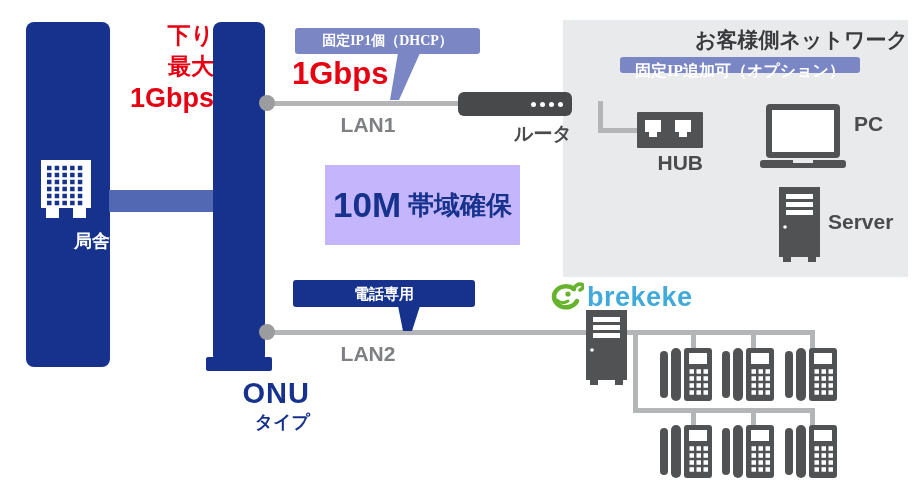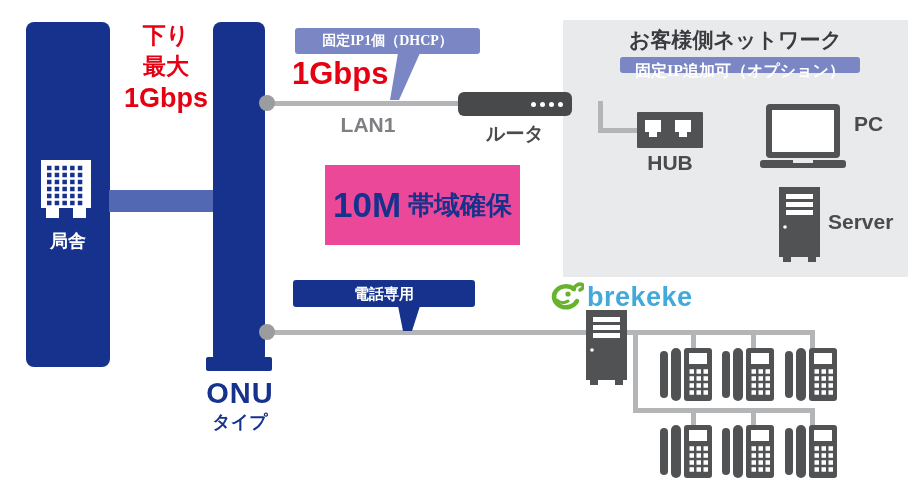--- a/index.html
+++ b/index.html
@@ -4,21 +4,21 @@
 <style>
   html,body{margin:0;padding:0;background:#fff;font-family:"Liberation Sans","DejaVu Sans",sans-serif;}
   #stage{position:relative;width:924px;height:493px;background:#fff;overflow:hidden;}
   .abs{position:absolute;}
   .line{position:absolute;background:#B4B5B7;}
   .dot{position:absolute;width:16px;height:16px;border-radius:50%;background:#9B9C9E;}
   .navy{background:#16328C;}
   .lavender{background:#7B87C4;font-family:Liberation Serif, serif;}
   .badge{position:absolute;color:#fff;font-weight:bold;text-align:center;border-radius:3px;}
   .tail{position:absolute;}
-  .ctr{text-align:center;}
+  .ctr{text-align:right;}
   .devlabel{position:absolute;color:#4A4B4D;font-weight:bold;font-size:21px;}
   .lanlabel{position:absolute;color:#7E8083;font-weight:bold;font-size:21px;text-align:center;width:76px;}
   .redtxt{color:#E60012;font-weight:bold;}
   .navytxt{color:#16328C;font-weight:bold;}
   .router-dots{display:flex;gap:4px;}
   .router-dots span{width:5px;height:5px;border-radius:50%;background:#fff;display:block;}
 </style>
 </head>
 <body>
 
@@ -146,28 +146,29 @@
   <div class="abs ctr" style="left:637px;top:151px;width:66px;font-size:21px;font-weight:bold;color:#4A4B4D;">HUB</div>
   <svg class="abs" style="left:760px;top:104px" width="86" height="64">
       <use href="#sym-laptop"></use>
     </svg>
   <div class="devlabel" style="left:854px;top:112px;">PC</div>
   <svg class="abs" style="left:779px;top:187px" width="41" height="76">
       <use href="#sym-server"></use>
     </svg>
   <div class="devlabel" style="left:828px;top:210px;">Server</div>
 
-  <div class="abs" style="left:325px;top:165px;width:195px;height:80px;background:#ec4899;display:flex;align-items:center;justify-content:center;gap:7px;">
+  <div class="abs" style="left:325px;top:165px;width:195px;height:80px;background:#c4b5fd;display:flex;align-items:center;justify-content:center;gap:7px;">
     <span class="navytxt" style="font-size:35px;">10M</span>
     <span class="navytxt" style="font-size:26px;">帯域確保</span>
   </div>
 
   <div class="tail navy" style="left:390px;top:306px;width:34px;height:25px;clip-path:polygon(8px 0,30px 0,22px 100%,13px 100%);"></div>
   <div class="badge navy" style="left:293px;top:280px;width:182px;height:27px;line-height:27px;font-size:15px;">電話専用</div>
   <div class="dot" style="left:259px;top:324px;"></div>
+  <div class="lanlabel" style="left:330px;top:342px;">LAN2</div>
 
   <svg class="abs" style="left:548px;top:281px" width="36" height="32">
       <use href="#sym-frog"></use>
     </svg>
   <div class="abs" style="left:587px;top:282px;font-size:27px;font-weight:bold;color:#41AADB;letter-spacing:0.5px;">brekeke</div>
   <svg class="abs" style="left:586px;top:310px" width="41" height="76">
       <use href="#sym-server"></use>
     </svg>
 
   <svg class="abs" style="left:660px;top:348px" width="52" height="53">

